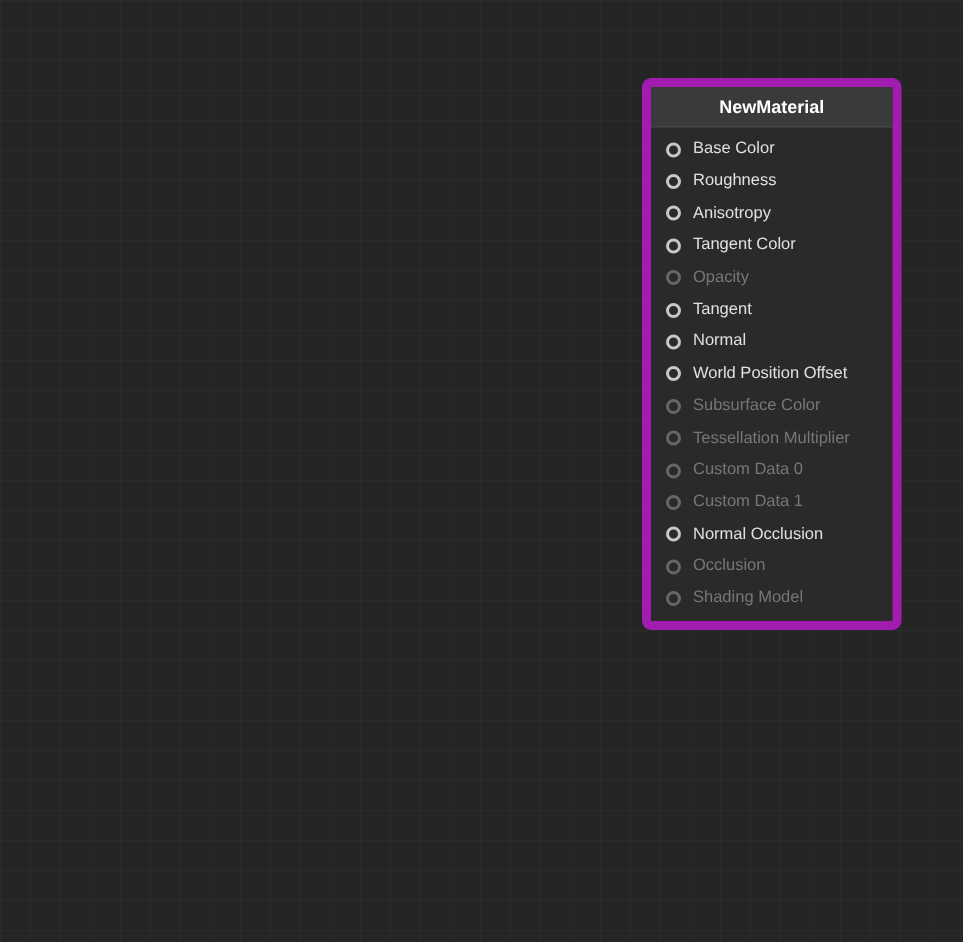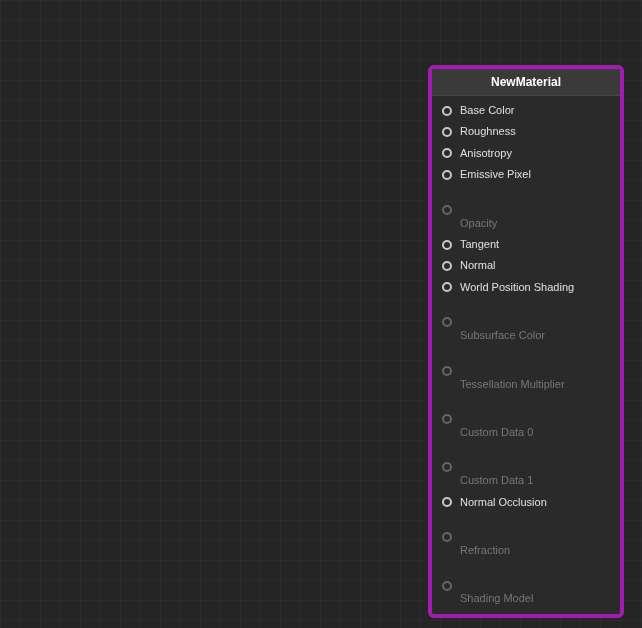--- a/index.html
+++ b/index.html
@@ -25,25 +25,25 @@
       height: 100%;
       background-image:
         linear-gradient(rgba(80,80,80,0.15) 1px, transparent 1px),
         linear-gradient(90deg, rgba(80,80,80,0.15) 1px, transparent 1px);
       background-size: 20px 20px;
       background-color: #252525;
     }
 
     .node-panel {
       position: absolute;
-      top: 65px;
+      top: 52px;
       left: 428px;
-      width: 196px;
+      width: 173px;
       background-color: #2a2a2a;
-      border: 4px solid #a21caf;
+      border: 6px solid #a21caf;
       border-radius: 6px;
       overflow: hidden;
     }
 
     .node-title {
       background-color: #3a3a3a;
       color: #ffffff;
       font-size: 12px;
       font-weight: bold;
       padding: 6px 10px;
@@ -94,21 +94,20 @@
       font-size: 11px;
       line-height: 1.4;
     }
 
     .pin-label.active {
       color: #e0e0e0;
     }
 
     .pin-label.inactive {
       color: #777777;
-      margin-top: 27px;
     }
   </style>
 </head>
 <body>
 
 <div class="grid-background"></div>
 
 <div class="node-panel">
   <div class="node-title">NewMaterial</div>
   <div class="node-pins" id="pin-container">
@@ -127,21 +126,21 @@
       <div class="pin-row">
         <div class="pin-icon">
           <span class="pin-circle active"></span>
         </div>
         <span class="pin-label active">Anisotropy</span>
       </div>
       <div class="pin-row">
         <div class="pin-icon">
           <span class="pin-circle active"></span>
         </div>
-        <span class="pin-label active">Emissive Pixel</span>
+        <span class="pin-label active">Tangent Color</span>
       </div>
       <div class="pin-row">
         <div class="pin-icon">
           <span class="pin-circle inactive"></span>
         </div>
         <span class="pin-label inactive">Opacity</span>
       </div>
       <div class="pin-row">
         <div class="pin-icon">
           <span class="pin-circle active"></span>
@@ -151,21 +150,21 @@
       <div class="pin-row">
         <div class="pin-icon">
           <span class="pin-circle active"></span>
         </div>
         <span class="pin-label active">Normal</span>
       </div>
       <div class="pin-row">
         <div class="pin-icon">
           <span class="pin-circle active"></span>
         </div>
-        <span class="pin-label active">World Position Shading</span>
+        <span class="pin-label active">World Position Offset</span>
       </div>
       <div class="pin-row">
         <div class="pin-icon">
           <span class="pin-circle inactive"></span>
         </div>
         <span class="pin-label inactive">Subsurface Color</span>
       </div>
       <div class="pin-row">
         <div class="pin-icon">
           <span class="pin-circle inactive"></span>
@@ -187,21 +186,21 @@
       <div class="pin-row">
         <div class="pin-icon">
           <span class="pin-circle active"></span>
         </div>
         <span class="pin-label active">Normal Occlusion</span>
       </div>
       <div class="pin-row">
         <div class="pin-icon">
           <span class="pin-circle inactive"></span>
         </div>
-        <span class="pin-label inactive">Refraction</span>
+        <span class="pin-label inactive">Occlusion</span>
       </div>
       <div class="pin-row">
         <div class="pin-icon">
           <span class="pin-circle inactive"></span>
         </div>
         <span class="pin-label inactive">Shading Model</span>
       </div>
     </div>
 </div>
 

